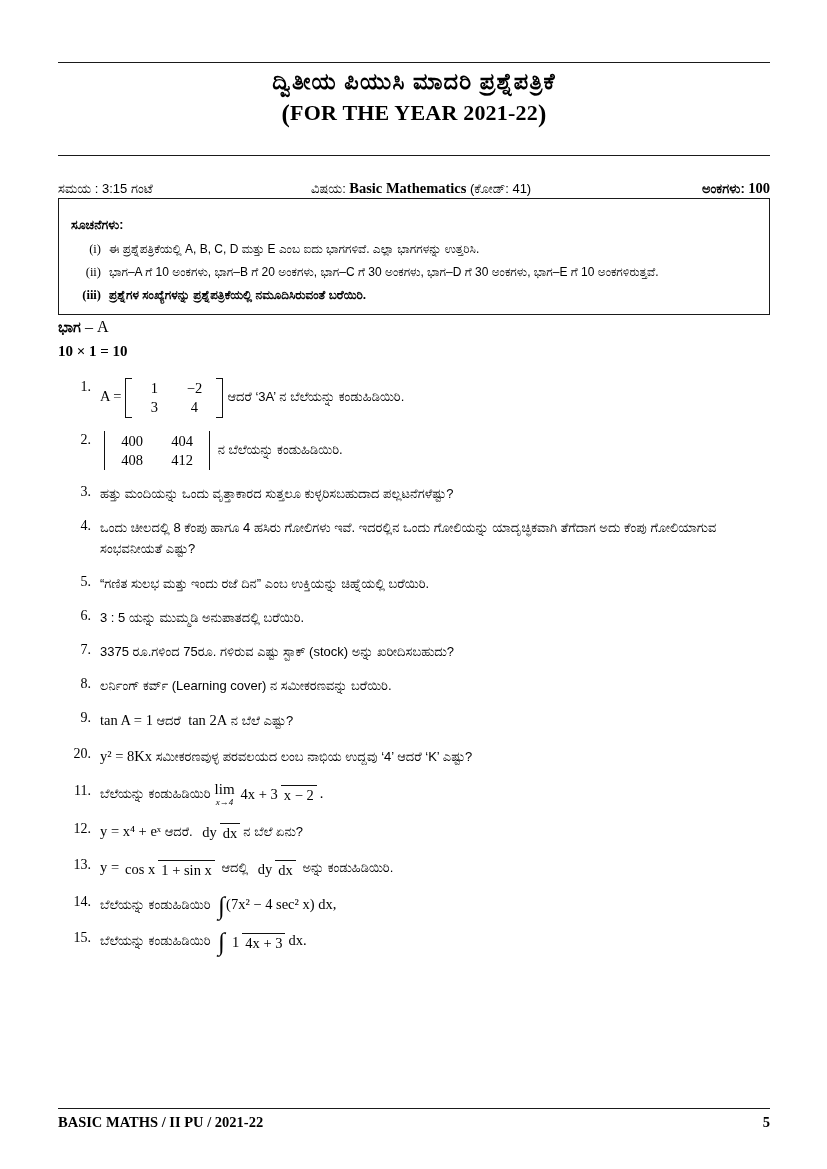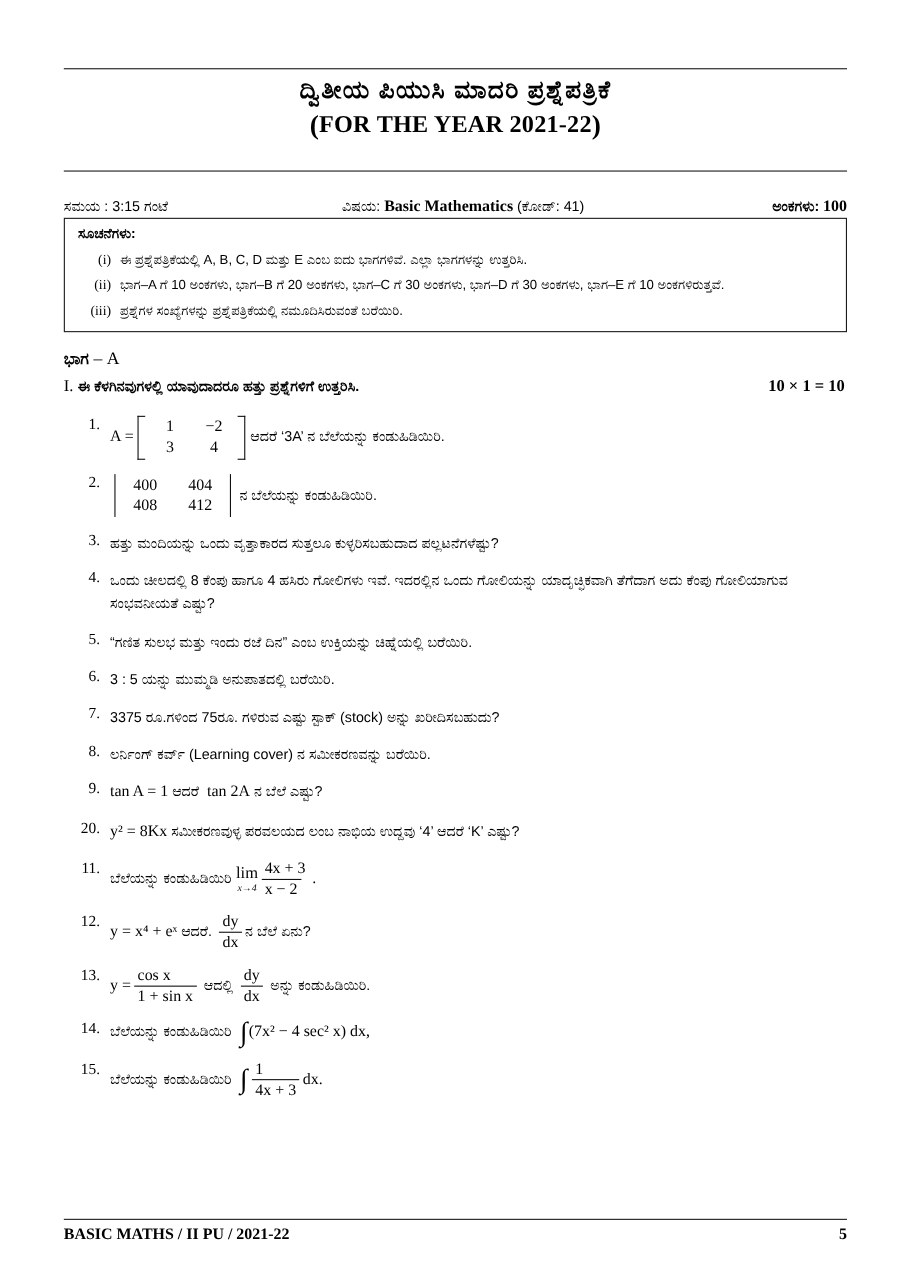--- a/index.html
+++ b/index.html
@@ -83,37 +83,37 @@
   .serif-b { font-family: "Liberation Serif","DejaVu Serif",serif; font-weight: bold; font-size: 14.5px; }
 
   
   .instructions {
     position: absolute;
     top: 198px;
     left: 0;
     width: 712px;
     box-sizing: border-box;
     border: 1.4px solid #1a1a1a;
-    padding: 6px 12px 10px 12px;
+    padding: 19px 12px 10px 12px;
   }
   .instr-title {
     font-family: "Liberation Sans", "DejaVu Sans", sans-serif;
     font-weight: bold;
     font-size: 12.5px;
     margin-bottom: 7px;
   }
   .instr-item {
     display: flex;
     align-items: flex-start;
     font-family: "Liberation Sans", "DejaVu Sans", sans-serif;
     font-size: 12px;
     line-height: 1.5;
     margin-bottom: 4px;
   }
-  .instr-item:last-child { margin-bottom: 0; }
+  .instr-item:last-child { margin-bottom: 0; font-weight: bold; }
   .instr-num {
     font-family: "Liberation Serif","DejaVu Serif",serif;
     width: 30px;
     flex: 0 0 30px;
     text-align: right;
     padding-right: 8px;
     font-size: 12.5px;
   }
   .instr-txt { flex: 1 1 auto; }
 
@@ -188,22 +188,22 @@
   .qbody {
     flex: 1 1 auto;
     font-family: "Liberation Sans","DejaVu Sans",sans-serif;
     font-size: 13px;
     line-height: 1.62;
   }
   .mi { font-family: "Liberation Serif","DejaVu Serif",serif; font-size: 14.5px; }
   .mr { font-family: "Liberation Serif","DejaVu Serif",serif; font-style: normal; font-size: 14.5px; }
   .frac {
     display: inline-flex;
-    flex-direction: column;
-    align-items: flex-start;
+    flex-direction: row;
+    align-items: flex-end;
     vertical-align: middle;
     margin: 0 3px;
     font-family: "Liberation Serif","DejaVu Serif",serif;
     font-size: 13.5px;
     line-height: 1.12;
   }
   .frac .num { padding: 0 3px 1px 3px; }
   .frac .den { padding: 1px 3px 0 3px; border-top: 1.1px solid #111; }
 
   
@@ -306,21 +306,20 @@
       </div>
     </div>
 
     <div class="part-head">
       <span>ಭಾಗ</span>
       <span class="lat">–</span>
       <span class="lat">A</span>
     </div>
 
     <div class="sec-line">
-      <div class="sec-left"><span class="rom">I.</span><span>ಈ ಕೆಳಗಿನವುಗಳಲ್ಲಿ ಯಾವುದಾದರೂ ಹತ್ತು ಪ್ರಶ್ನೆಗಳಿಗೆ ಉತ್ತರಿಸಿ.</span></div>
       <div class="sec-marks">10 × 1 = 10</div>
     </div>
 
     <div class="qlist">
 
       <div class="q">
         <div class="qnum">1.</div>
         <div class="qbody">
           <span class="mr">A =</span><span class="matrix">
               <span class="brk brk-l"></span>

